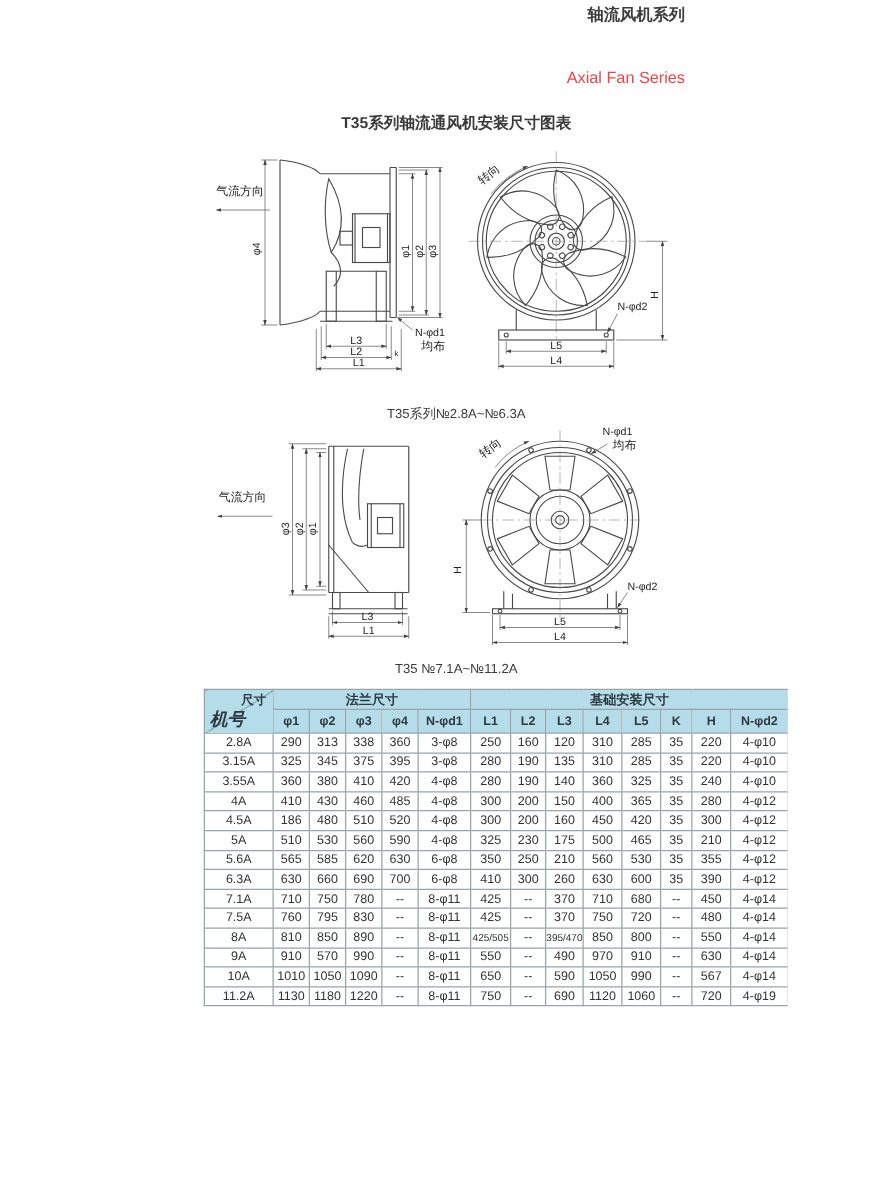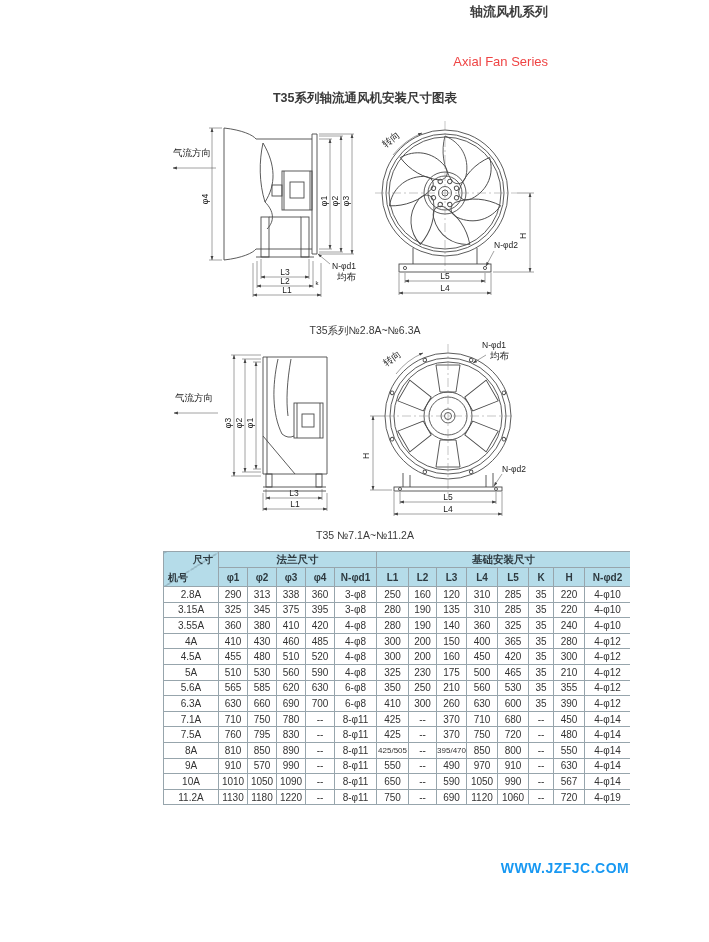--- a/index.html
+++ b/index.html
@@ -29,21 +29,21 @@
   .spec{position:absolute;left:163px;top:551px;}
   table{border-collapse:collapse;table-layout:fixed;width:467px;font-size:10px;color:#333;}
   th,td{border:1px solid #97a5ac;text-align:center;padding:0;overflow:hidden;white-space:nowrap;font-weight:normal;}
   thead th{background:#b5dce9;font-weight:600;color:#2e3a40;}
   thead tr.g th{height:15px;font-size:10.5px;}
   thead tr.c th{height:18px;}
   tbody td{height:14.6px;}
   td.sm{font-size:8px;}
   th.corner{position:relative;background-image:linear-gradient(to bottom right,#b5dce9 49.4%,#7d97a3 49.4%,#7d97a3 50.8%,#b5dce9 50.8%);text-align:center;}
   .corner-top{position:absolute;top:1px;right:5px;font-size:10px;}
-  .corner-bot{position:absolute;bottom:1px;left:4px;font-size:10px;}
+  .corner-bot{position:absolute;bottom:1px;left:4px;font-size:14px;font-style:italic;}
   
   .site{top:860px;left:420px;width:290px;text-align:center;font-size:14px;font-weight:bold;
         letter-spacing:0.5px;color:#1798F2;}
   .pagenum{top:908px;left:650px;font-size:12px;color:#3d3d3d;}
 </style>
 </head>
 <body>
 
 <div class="page">
 
@@ -407,21 +407,21 @@
             <td>200</td>
             <td>150</td>
             <td>400</td>
             <td>365</td>
             <td>35</td>
             <td>280</td>
             <td>4-φ12</td>
           </tr>
           <tr>
             <td>4.5A</td>
-            <td>455</td>
+            <td>186</td>
             <td>480</td>
             <td>510</td>
             <td>520</td>
             <td>4-φ8</td>
             <td>300</td>
             <td>200</td>
             <td>160</td>
             <td>450</td>
             <td>420</td>
             <td>35</td>
@@ -569,18 +569,17 @@
             <td>1120</td>
             <td>1060</td>
             <td>--</td>
             <td>720</td>
             <td>4-φ19</td>
           </tr>
         </tbody>
     </table>
   </div>
 
-  <div class="abs site">WWW.JZFJC.COM</div>
   <div class="abs bar-orange" style="left:634px;top:905px;width:9px;height:37px;"></div>
   <div class="abs bar-gray" style="left:643px;top:905px;width:66px;height:37px;"></div>
   <div class="abs pagenum">10</div>
 
 </div>
 
 </body></html>

